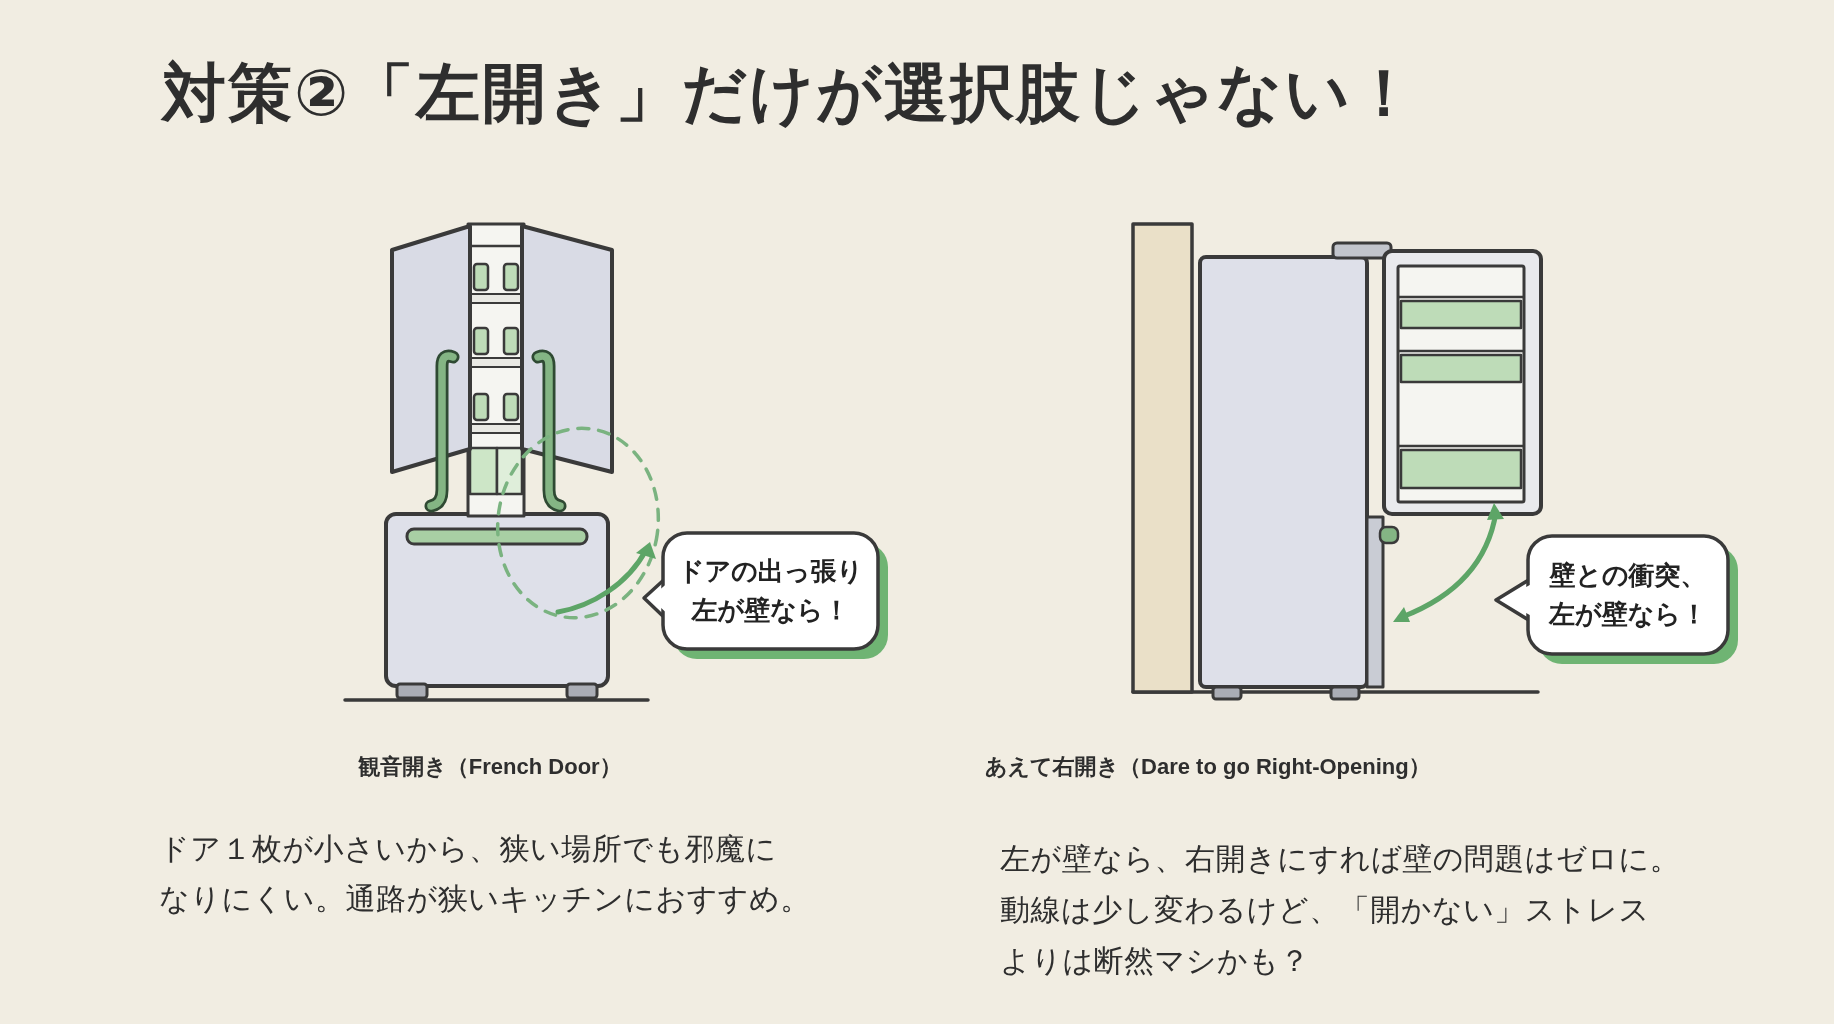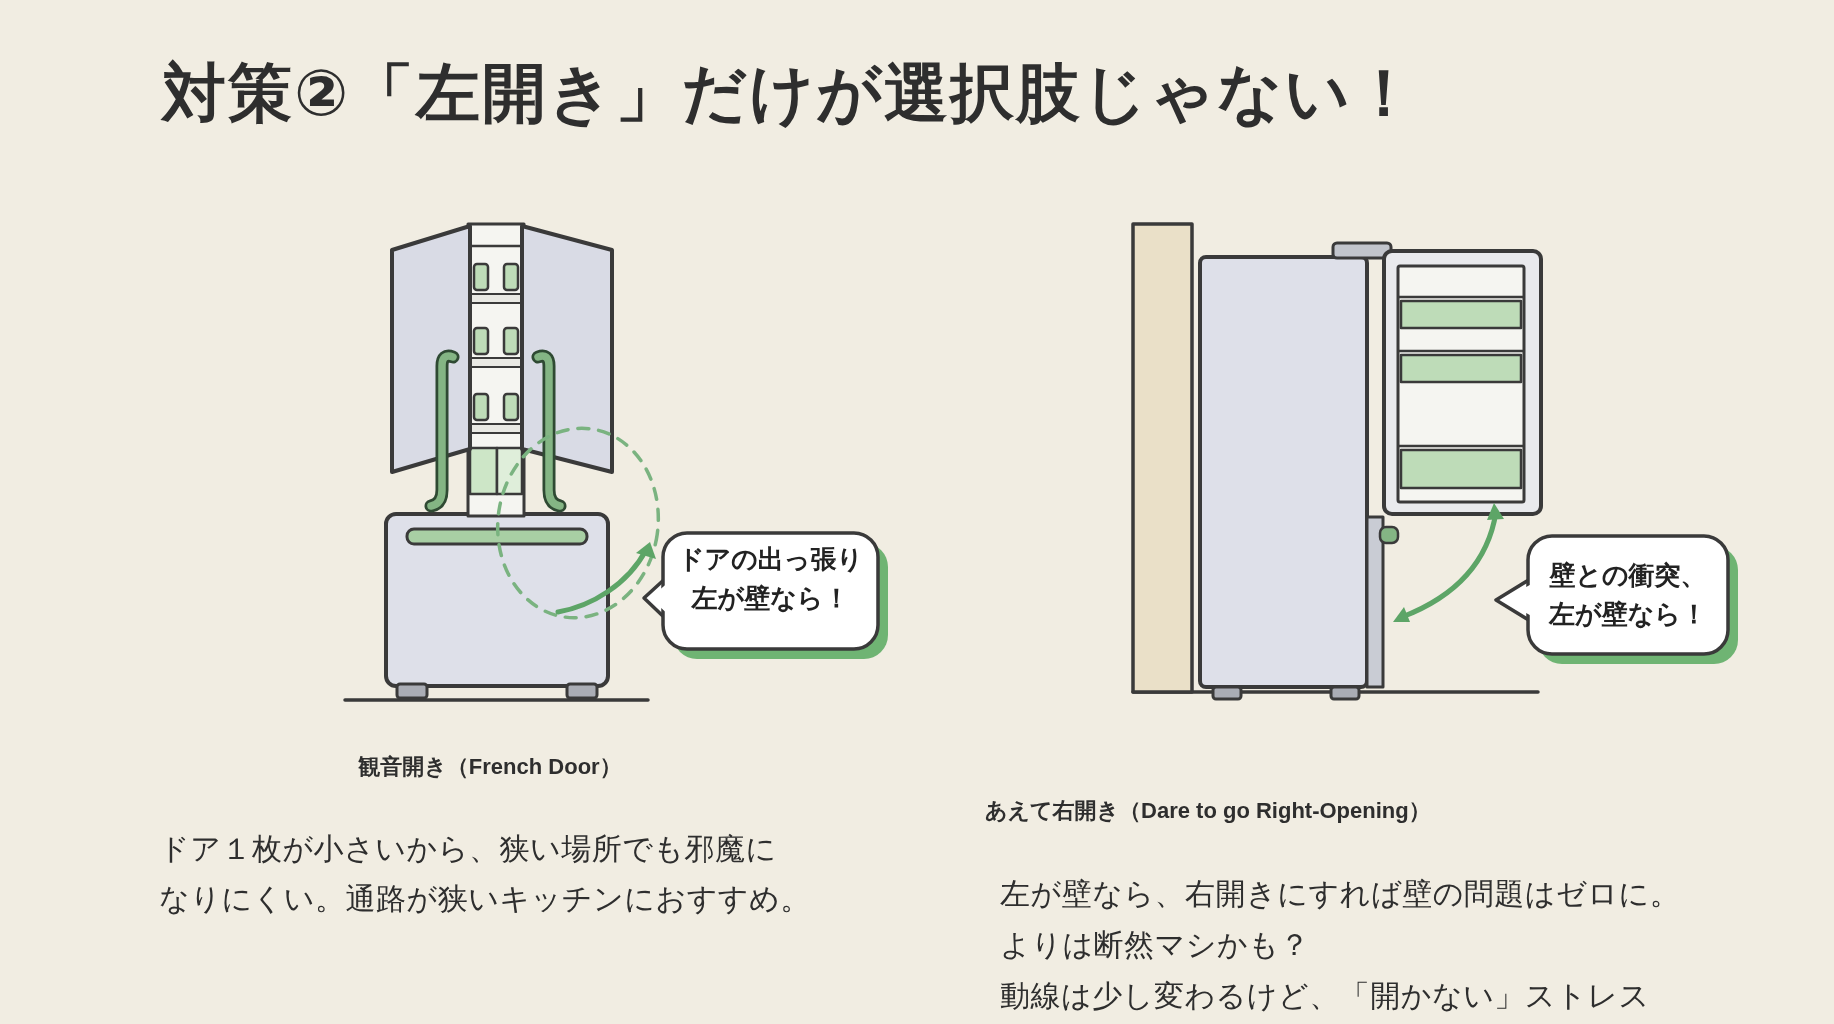--- a/index.html
+++ b/index.html
@@ -12,28 +12,28 @@
     --hinge-gray:#c2c5cc; --door-open-face:#e9eaed; --shelf-band:#e9e9e4;
   }
   *{margin:0;padding:0;box-sizing:border-box;}
   body{font-family:"Liberation Sans","DejaVu Sans",sans-serif;background:#888;}
   .canvas{position:relative;width:1834px;height:1024px;background:var(--background);overflow:hidden;color:var(--text);}
   .svg-layer{position:absolute;left:0;top:0;}
   .page-title{position:absolute;left:0;top:50px;width:1580px;text-align:center;
     font-size:64px;font-weight:700;letter-spacing:2px;color:var(--text);}
   .bubble-text{position:absolute;display:flex;flex-direction:column;align-items:center;justify-content:center;
     font-weight:700;font-size:26px;line-height:1.5;color:#222;text-align:center;}
-  .bubble-text-left{left:663px;top:521px;width:215px;height:116px;}
+  .bubble-text-left{left:663px;top:533px;width:215px;height:116px;}
   .bubble-text-right{left:1528px;top:536px;width:200px;height:118px;}
   .caption{position:absolute;font-size:22px;font-weight:700;color:var(--text);}
   .caption-left{left:150px;top:752px;width:680px;text-align:center;}
-  .caption-right{left:985px;top:796px;width:780px;text-align:left;}
+  .caption-right{left:985px;top:752px;width:780px;text-align:left;}
   .description{position:absolute;font-size:30px;font-weight:500;color:var(--text);letter-spacing:0.5px;}
   .description-left{left:159px;top:824px;line-height:50px;}
-  .description-right{left:1000px;top:868px;line-height:51px;}
+  .description-right{left:1000px;top:833px;line-height:51px;}
   .description span{display:block;}
 </style>
 </head>
 <body>
 
 <div class="canvas">
 
   <div class="page-title">対策②「左開き」だけが選択肢じゃない！</div>
 
   <svg class="svg-layer" width="1834" height="1024" viewBox="0 0 1834 1024">
@@ -134,17 +134,17 @@
 
   <div class="caption caption-left">観音開き（French Door）</div>
   <div class="caption caption-right">あえて右開き（Dare to go Right-Opening）</div>
 
   <div class="description description-left">
     <span>ドア１枚が小さいから、狭い場所でも邪魔に</span>
     <span>なりにくい。通路が狭いキッチンにおすすめ。</span>
   </div>
   <div class="description description-right">
     <span>左が壁なら、右開きにすれば壁の問題はゼロに。</span>
+    <span>動線は少し変わるけど、「開かない」ストレス</span>
     <span>よりは断然マシかも？</span>
-    <span>動線は少し変わるけど、「開かない」ストレス</span>
   </div>
 
 </div>
 
 </body></html>

